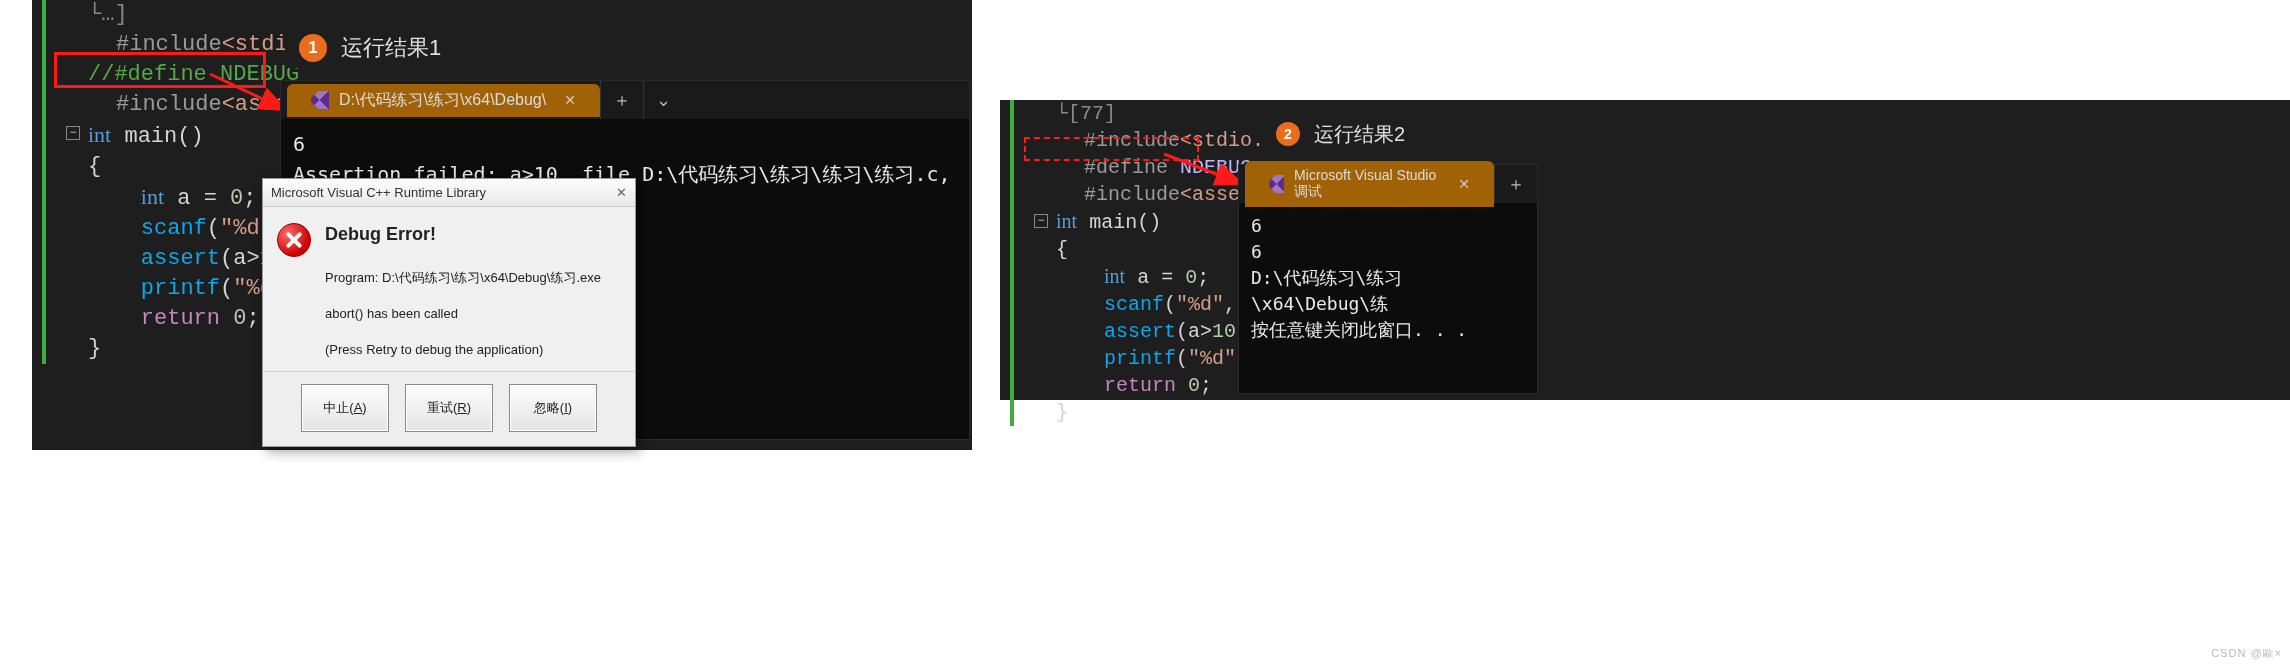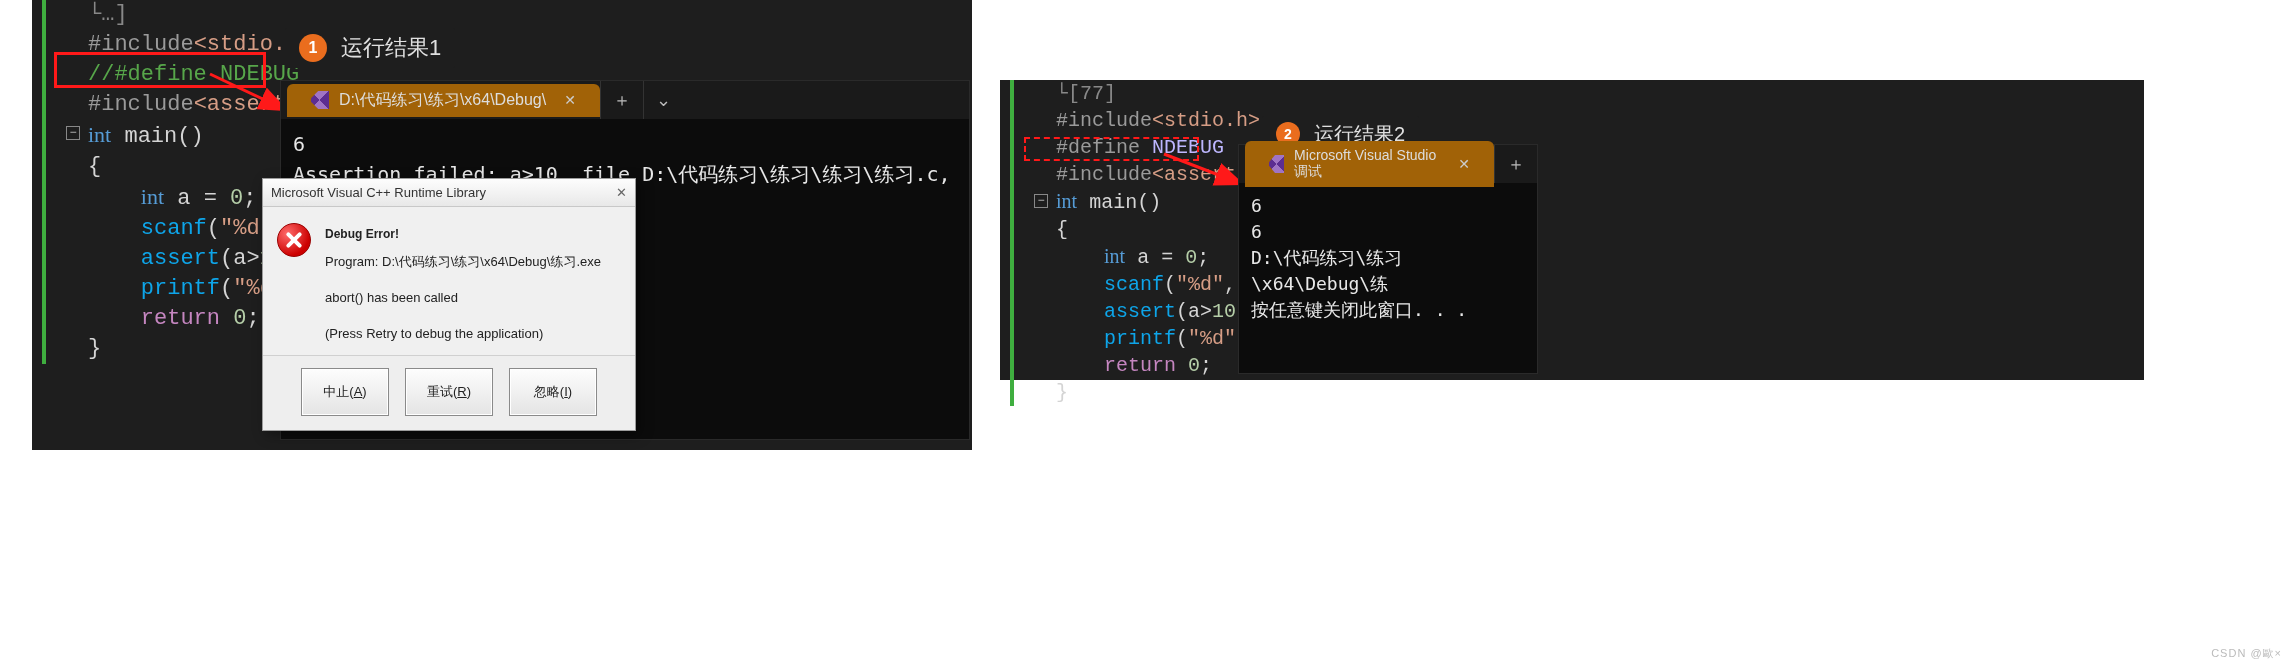--- a/index.html
+++ b/index.html
@@ -36,21 +36,21 @@
   }
   .code-line { white-space: pre; padding-left: 36px; position: relative; }
   .fold-icon {
     position: absolute; left: 14px; top: 6px;
     width: 14px; height: 14px;
     border: 1px solid #888;
     color: #bbb;
     font-size: 12px; line-height: 12px; text-align: center;
     background: #1e1e1e;
   }
-  .kw-pp   { color: #9a9a9a; }
+  .kw-pp   { color: #9a9a9a; margin-left: 28px; }
   .kw-type { color: #569cd6; font-family: Liberation Serif, serif; }
   .kw-str  { color: #d69d85; }
   .kw-num  { color: #b5cea8; }
   .kw-fn   { color: #0ea5e9; }
   .kw-kw   { color: #c586c0; margin-top: 12px; }
   .kw-cmt  { color: #57a64a; }
   .redbox {
     position: absolute;
     border: 3px solid #ff1919;
     pointer-events: none;
@@ -144,39 +144,39 @@
     position: relative; flex-shrink: 0;
     border: 1px solid #990000;
   }
   .err-icon::before, .err-icon::after {
     content:""; position:absolute; left:50%; top:50%;
     width: 20px; height: 4px; background:#fff; border-radius:2px;
   }
   .err-icon::before { transform: translate(-50%,-50%) rotate(45deg); }
   .err-icon::after  { transform: translate(-50%,-50%) rotate(-45deg); }
   .dlg-text { line-height: 22px; color:#222; }
-  .dlg-text .bold { font-weight: bold; display:block; margin-bottom: 6px; font-size: 12px;}
+  .dlg-text .bold { font-weight: bold; display:block; margin-bottom: 22px; font-size: 18px;}
   .dlg-btns {
     display:flex; justify-content:center; gap: 16px;
     padding: 12px 10px 14px 10px;
     border-top: 1px solid #d0d0d0;
     background: #eeeeee;
   }
   .dlg-btn {
     min-width: 88px; padding: 14px 10px;
     background: linear-gradient(#fdfdfd,#e4e4e4);
     border: 1px solid #8a8a8a;
     font-size: 13px; color:#222;
     box-shadow: inset 0 0 0 1px #fff;
   }
   .dlg-btn u { text-decoration: underline; }
   
   .right-panel {
-    left: 1000px; top: 80px;
-    width: 1144px; height: 300px;
+    left: 1000px; top: 100px;
+    width: 1290px; height: 300px;
   }
   .watermark {
     position:absolute; right:8px; bottom:4px;
     font-size:11px; color:#bbb; letter-spacing:1px;
   }
 </style>
 </head>
 <body>
 
 <div class="panel left-panel">
@@ -285,21 +285,21 @@
 
 <svg class="arrow" style="left:1160px; top:150px; width:90px; height:40px;" viewBox="0 0 90 40">
   <defs>
       <marker id="ah2" markerWidth="10" markerHeight="8" refX="9" refY="4" orient="auto">
     <polygon points="0 0, 10 4, 0 8" fill="#ff1919"></polygon>
       </marker>
     </defs>
   <line x1="4" y1="4" x2="82" y2="34" stroke="#ff1919" stroke-width="3" marker-end="url(#ah2)"></line>
 </svg>
 
-<div class="console" style="left:1238px; top:144px; width:300px; height:230px;">
+<div class="console" style="left:1238px; top:164px; width:300px; height:230px;">
   <div class="con-tabs">
     <div class="con-tab" style="font-size:14px;">
       <span class="vs-icon"></span>
       <span>Microsoft Visual Studio 调试</span>
       <span class="con-close">✕</span>
     </div>
     <div class="con-plus">＋</div>
   </div>
   <div class="con-body" style="font-size:18px; line-height:26px;"><span>6</span>
 <span>6</span>

